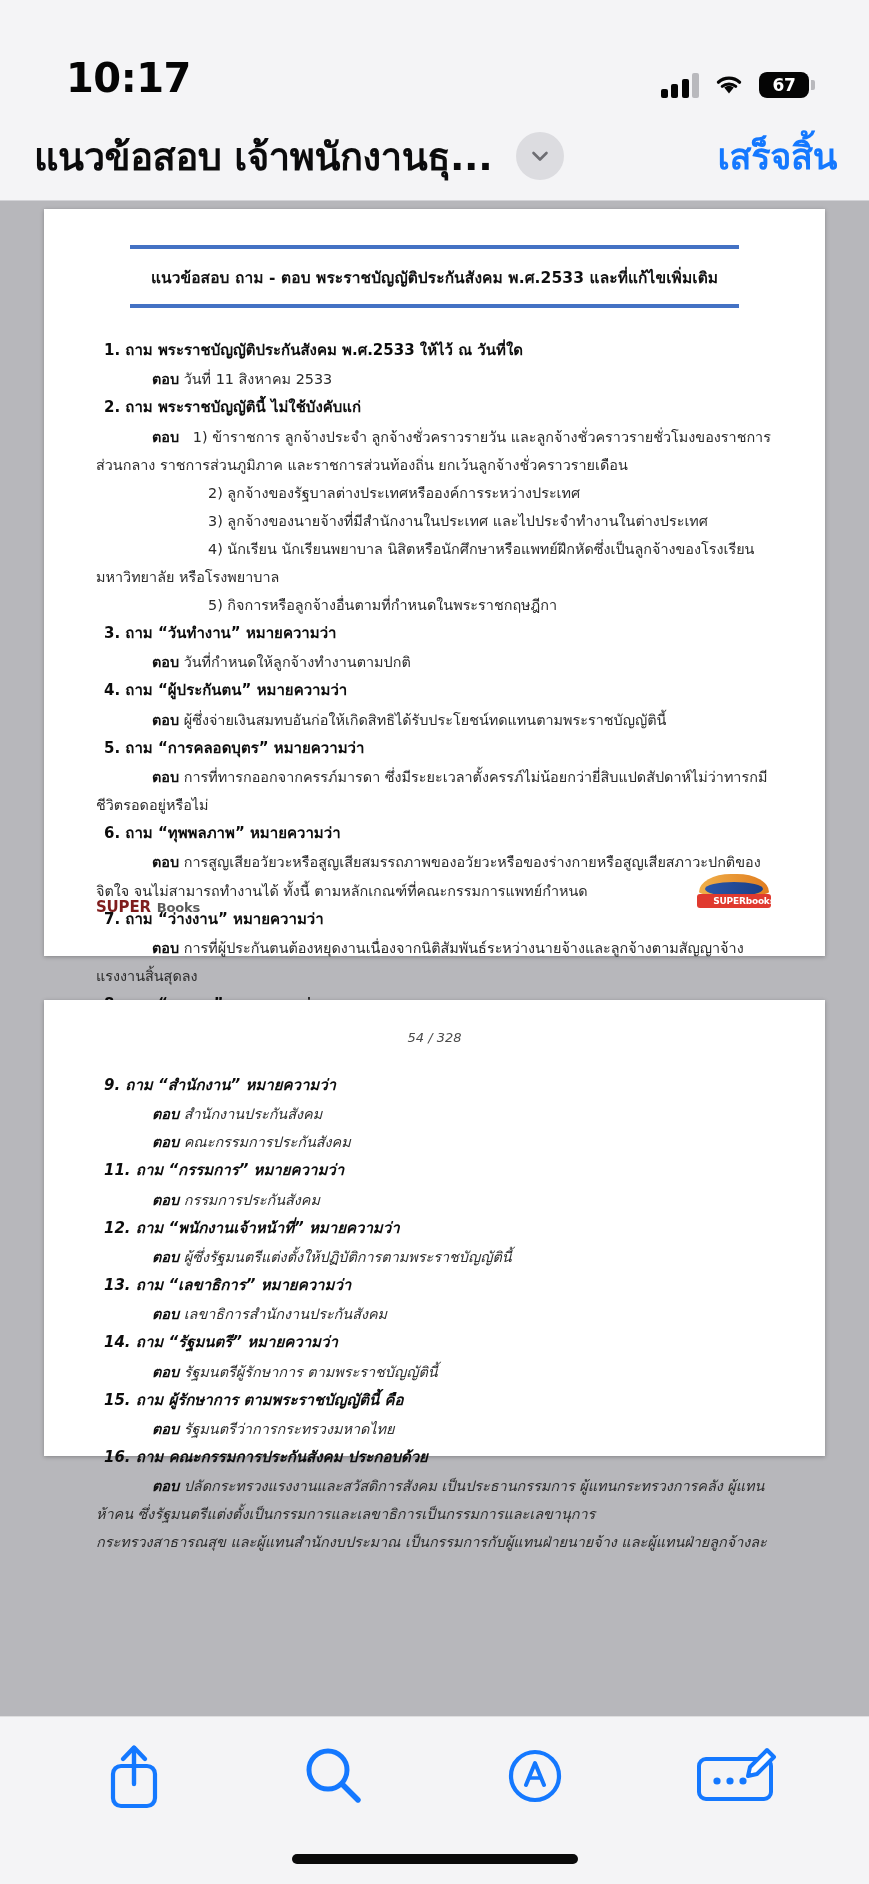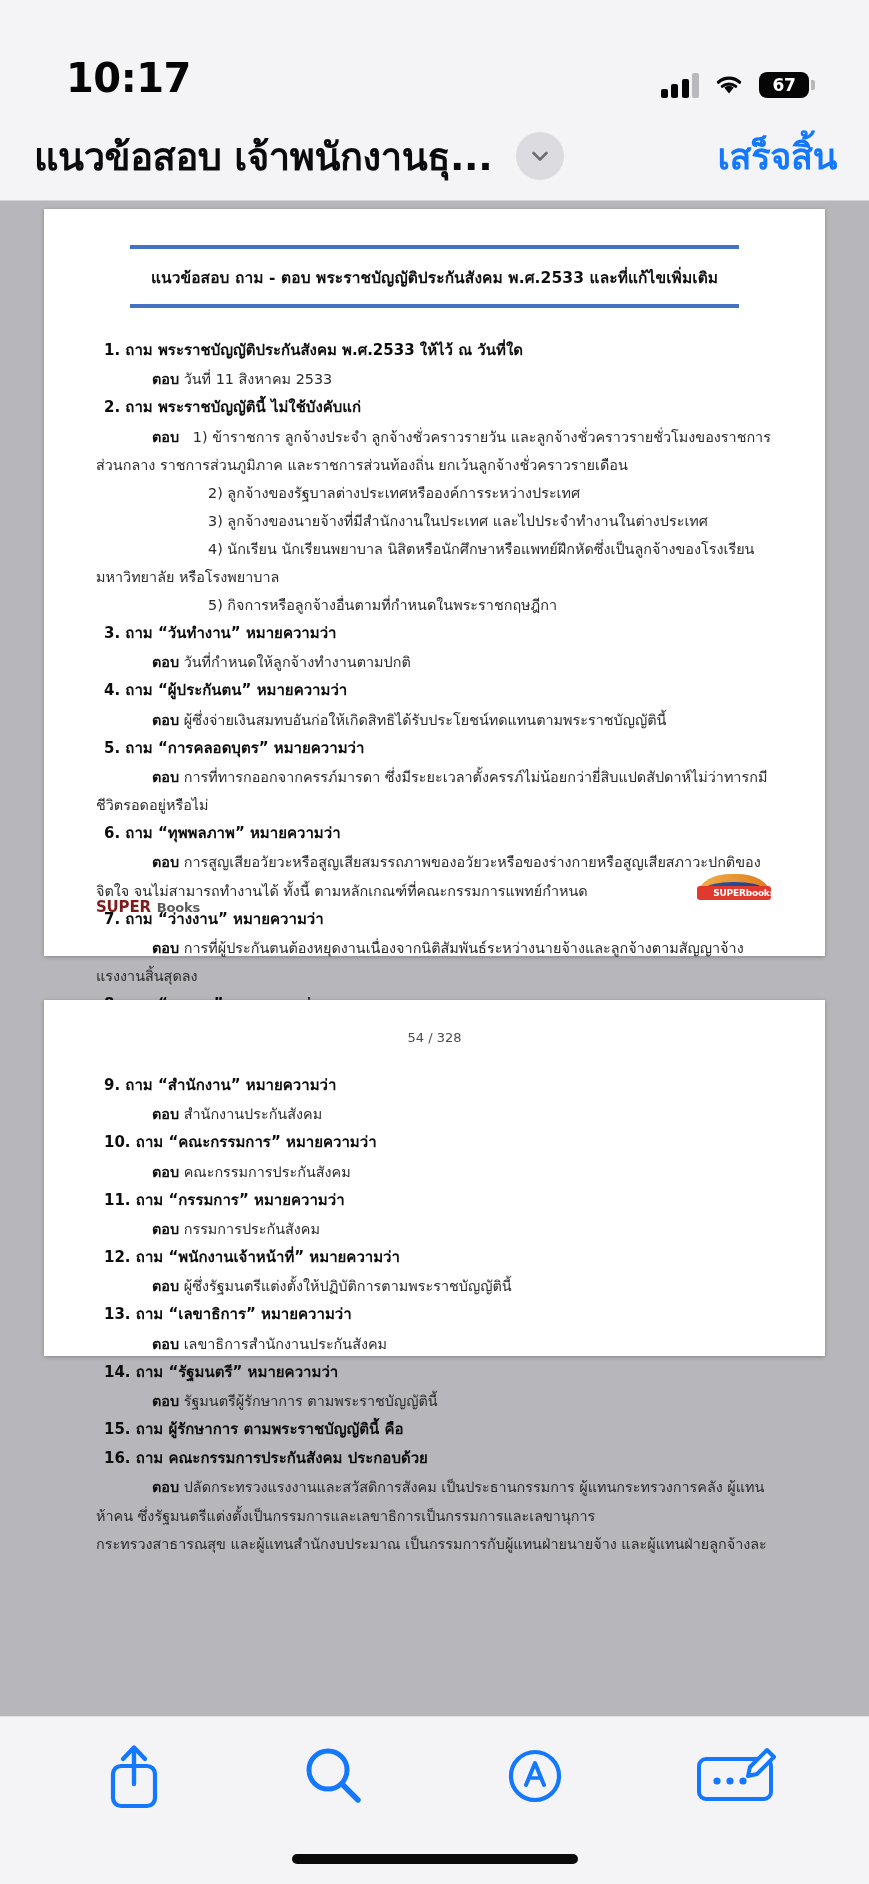--- a/index.html
+++ b/index.html
@@ -87,21 +87,21 @@
   }
   .page {
     background: #ffffff;
     margin: 8px auto;
     width: 100%;
     box-shadow: 0 1px 4px rgba(0,0,0,.28);
     position: relative;
   }
   .page-1 { height: 747px; padding: 36px 52px 0 52px; }
   .page-gap { height: 28px; }
-  .page-2 { height: 356px; padding: 18px 52px 0 52px; }
+  .page-2 { height: 456px; padding: 18px 52px 0 52px; font-style: italic; }
 
   
   .doc-title-rule {
     height: 4px; background:#4472c4; margin: 0 34px;
   }
   .doc-title {
     text-align:center; font-size: 15.5px; font-weight: 700; color:#111;
     padding: 16px 0 14px 0; letter-spacing: 0.1px;
   }
   .doc-body { padding-top: 28px; }
@@ -144,21 +144,21 @@
     position:absolute; left:4px; top:2px; width:70px; height:22px;
     background: linear-gradient(90deg,#f0b04a,#e07c1f);
     border-radius: 50% 50% 46% 46% / 90% 90% 20% 20%;
   }
   .logo-badge .swoosh2 {
     position:absolute; left:10px; top:10px; width:58px; height:14px;
     background: linear-gradient(90deg,#2a56a8,#1b3f86);
     border-radius: 50%;
   }
   .logo-badge .bar {
-    position:absolute; left:2px; bottom:16px; width:74px; height:14px;
+    position:absolute; left:2px; bottom:8px; width:74px; height:14px;
     background:#e03a2f; border-radius:3px;
     display:flex; align-items:center; justify-content:center;padding-left:20px;
   }
   .logo-badge .bar span { color:#fff; font-size:9px; font-weight:800; letter-spacing:-0.2px; }
 
   
   .page-num {
     text-align:center; font-size: 13px; color:#4a4a4a; padding: 12px 0 26px 0;
   }
 
@@ -277,36 +277,36 @@
 
     <div class="page-gap"></div>
 
     <div class="page page-2">
       <div class="page-num">54 / 328</div>
 
       <div>
         <div class="q">9. ถาม “สำนักงาน” หมายความว่า</div>
         <div class="a"><b>ตอบ</b> <span>สำนักงานประกันสังคม</span></div>
 
-        <div class="q">10. ถาม “คณะกรรมการ” หมายความว่า</div>
         <div class="a"><b>ตอบ</b> <span>คณะกรรมการประกันสังคม</span></div>
 
         <div class="q">11. ถาม “กรรมการ” หมายความว่า</div>
         <div class="a"><b>ตอบ</b> <span>กรรมการประกันสังคม</span></div>
 
         <div class="q">12. ถาม “พนักงานเจ้าหน้าที่” หมายความว่า</div>
         <div class="a"><b>ตอบ</b> <span>ผู้ซึ่งรัฐมนตรีแต่งตั้งให้ปฏิบัติการตามพระราชบัญญัตินี้</span></div>
 
         <div class="q">13. ถาม “เลขาธิการ” หมายความว่า</div>
         <div class="a"><b>ตอบ</b> <span>เลขาธิการสำนักงานประกันสังคม</span></div>
 
         <div class="q">14. ถาม “รัฐมนตรี” หมายความว่า</div>
         <div class="a"><b>ตอบ</b> <span>รัฐมนตรีผู้รักษาการ ตามพระราชบัญญัตินี้</span></div>
 
         <div class="q">15. ถาม ผู้รักษาการ ตามพระราชบัญญัตินี้ คือ</div>
+        <div class="a"><b>ตอบ</b> <span>รัฐมนตรีว่าการกระทรวงมหาดไทย</span></div>
 
         <div class="q">16. ถาม คณะกรรมการประกันสังคม ประกอบด้วย</div>
         <div class="a"><b>ตอบ</b> <span>ปลัดกระทรวงแรงงานและสวัสดิการสังคม เป็นประธานกรรมการ ผู้แทนกระทรวงการคลัง ผู้แทน</span></div>
         <div class="cont">ห้าคน ซึ่งรัฐมนตรีแต่งตั้งเป็นกรรมการและเลขาธิการเป็นกรรมการและเลขานุการ</div>
         <div class="cont">กระทรวงสาธารณสุข และผู้แทนสำนักงบประมาณ เป็นกรรมการกับผู้แทนฝ่ายนายจ้าง และผู้แทนฝ่ายลูกจ้างละ</div>
       </div>
     </div>
 
   </div>
 

